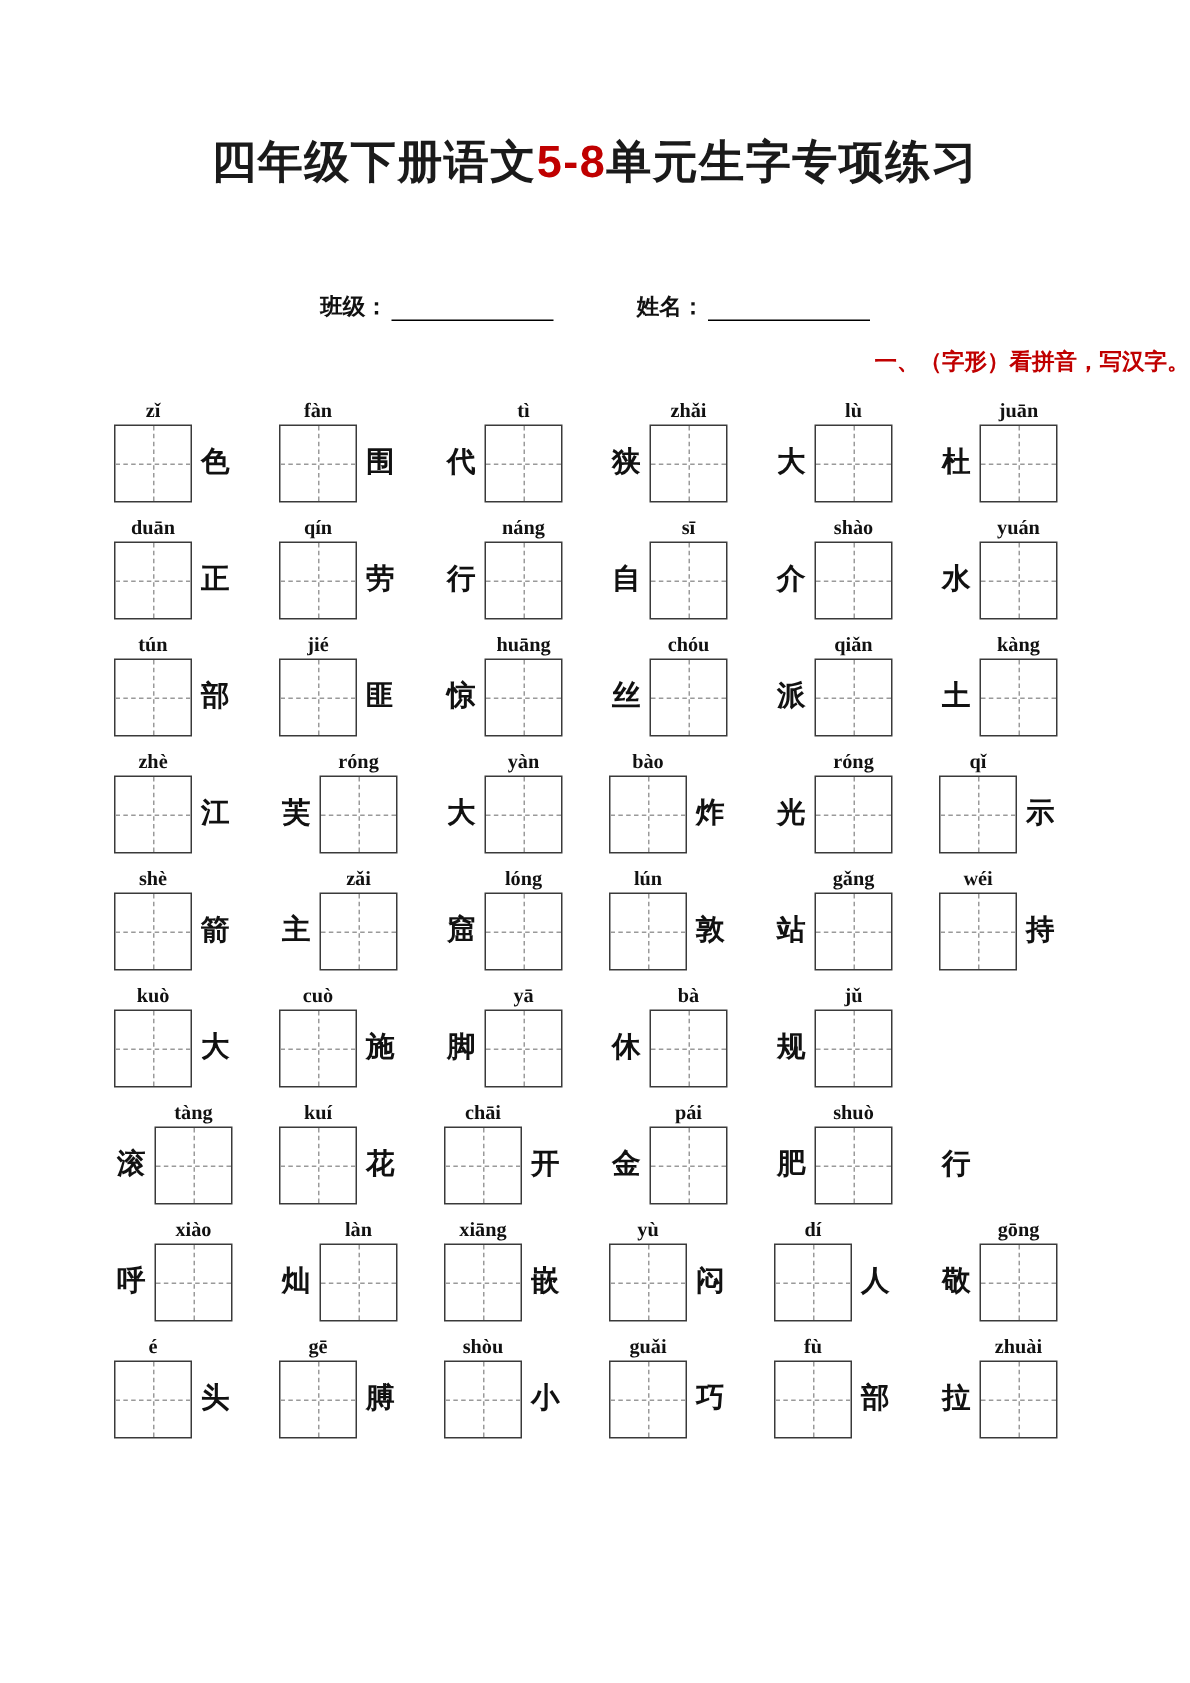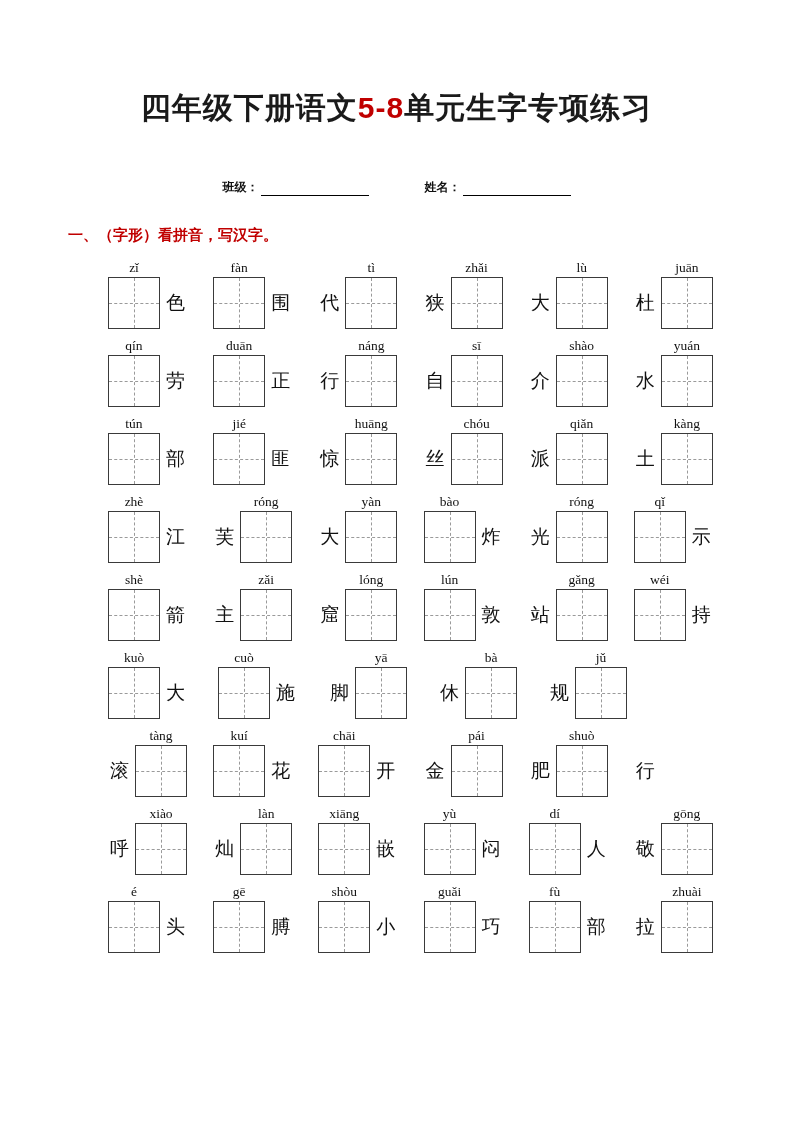--- a/index.html
+++ b/index.html
@@ -28,57 +28,59 @@
     font-size: 30px;
     letter-spacing: 1px;
     margin-top: 88px;
     color: #1a1a1a;
     white-space: nowrap;
   }
   .title .red {
     color: #c00000;
   }
   .info-line {
-    margin-top: 50px;
+    margin-top: 66px;
     display: flex;
     justify-content: center;
     align-items: flex-end;
     font-family: "Liberation Sans", sans-serif;
-    font-size: 12px;
+    font-size: 15px;
     font-weight: bold;
     color: #111;
   }
   .info-field {
     display: inline-flex;
     align-items: flex-end;
   }
   .info-field .blank {
     display: inline-block;
     width: 108px;
     border-bottom: 1.4px solid #000;
     height: 15px;
     margin-left: 2px;
   }
   .info-gap {
     display: inline-block;
     width: 56px;
   }
   .section-head {
-    margin-top: 30px;
+    margin-top: 18px;
     margin-left: 68px;
     font-family: "Liberation Sans", sans-serif;
     font-size: 15px;
     font-weight: bold;
     color: #c00000;
     letter-spacing: 0px;
+    text-align: right;
   }
   .grid-area {
     margin-top: 6px;
-    padding-left: 106px;
+    padding-left: 74px;
     padding-right: 56px;
+    font-weight: bold;
   }
   .row {
     display: flex;
     align-items: flex-end;
     height: 78px;
   }
   .cellgroup {
     width: 110px;
     display: flex;
     align-items: flex-end;
@@ -202,33 +204,33 @@
           <span class="hanzi pre">杜</span>
           <div class="stack">
             <div class="pinyin">juān</div>
             <div class="tianzi"></div>
           </div>
         </div>
       </div>
       <div class="row">
         <div class="cellgroup">
           <div class="stack">
+            <div class="pinyin">duān</div>
+            <div class="tianzi"></div>
+          </div>
+          <span class="hanzi">正</span>
+        </div>
+        <div class="cellgroup">
+          <div class="stack">
             <div class="pinyin">qín</div>
             <div class="tianzi"></div>
           </div>
           <span class="hanzi">劳</span>
         </div>
         <div class="cellgroup">
-          <div class="stack">
-            <div class="pinyin">duān</div>
-            <div class="tianzi"></div>
-          </div>
-          <span class="hanzi">正</span>
-        </div>
-        <div class="cellgroup">
           <span class="hanzi pre">行</span>
           <div class="stack">
             <div class="pinyin">náng</div>
             <div class="tianzi"></div>
           </div>
         </div>
         <div class="cellgroup">
           <span class="hanzi pre">自</span>
           <div class="stack">
             <div class="pinyin">sī</div>

